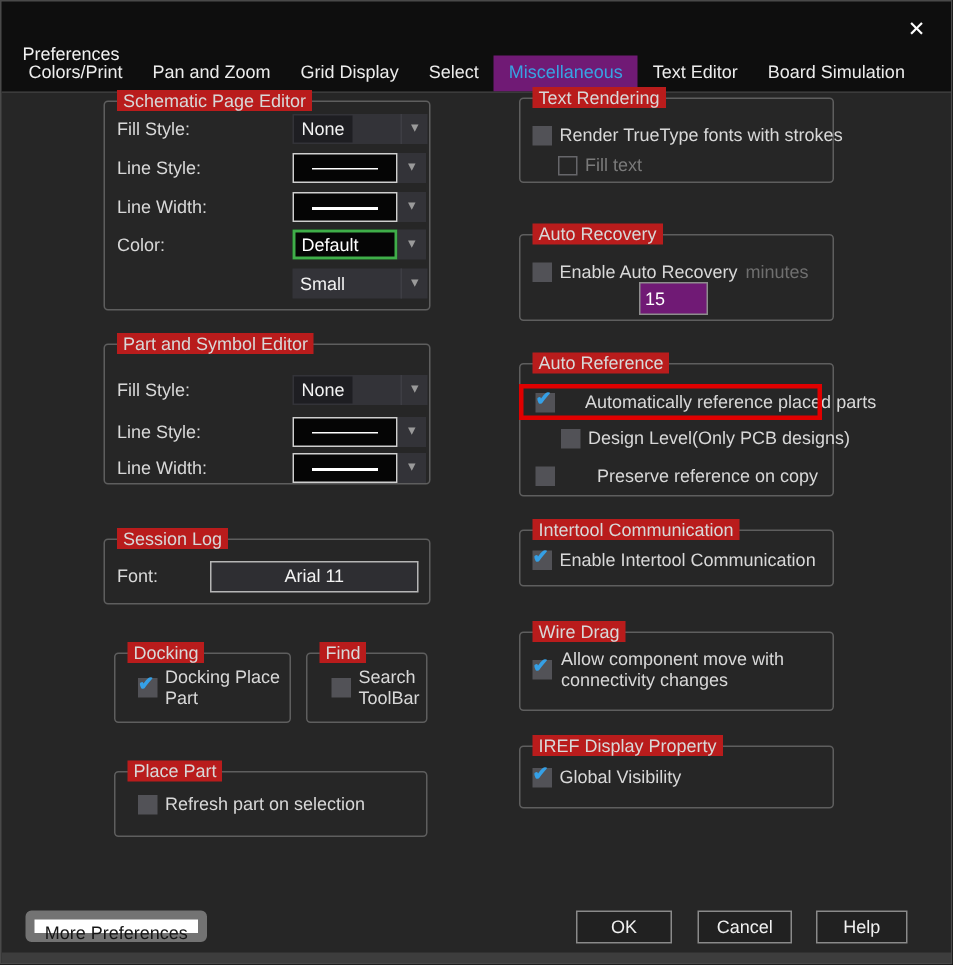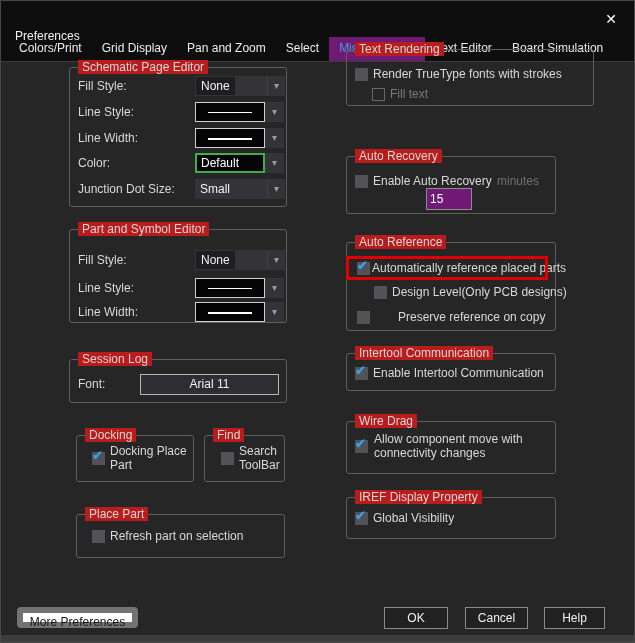--- a/index.html
+++ b/index.html
@@ -75,22 +75,22 @@
 
 <div class="dialog">
 
   <div class="header">
     <div class="titlebar">
       <span class="title">Preferences</span>
       <span class="close-btn">✕</span>
     </div>
     <div class="tabbar">
       <span class="tab">Colors/Print</span>
+      <span class="tab">Pan and Zoom</span>
       <span class="tab">Grid Display</span>
-      <span class="tab">Pan and Zoom</span>
       <span class="tab">Select</span>
       <span class="tab active">Miscellaneous</span>
       <span class="tab">Text Editor</span>
       <span class="tab">Board Simulation</span>
     </div>
   </div>
   <div class="content-top-line"></div>
 
   <div class="group" style="left:68px; top:66px; width:218px; height:140px;">
     <span class="legend">Schematic Page Editor</span>
@@ -112,21 +112,20 @@
       <span class="line-preview">
           <span class="line thick"></span>
         </span>
       <span class="dd-arrow">▾</span>
     </div>
     <span class="lbl" style="left:8px; top:85px;">Color:</span>
     <div class="combo" style="left:125px; top:85px;">
       <span class="color-box">Default</span>
       <span class="dd-arrow">▾</span>
     </div>
-    <span class="lbl" style="left:8px; top:111px;">Junction Dot Size:</span>
     <div class="dropdown" style="left:125px; top:111px;">
       <span class="dd-text">Small</span>
       <span class="dd-arrow">▾</span>
     </div>
   </div>
 
   <div class="group" style="left:68px; top:228px; width:218px; height:94px;">
     <span class="legend">Part and Symbol Editor</span>
     <span class="lbl" style="left:8px; top:20px;">Fill Style:</span>
     <div class="dropdown" style="left:125px; top:20px;">
@@ -169,42 +168,42 @@
     <span class="cb" style="left:16px; top:16px;"></span>
     <span class="cb-label wrap" style="left:34px; top:8px; width:45px;">Search ToolBar</span>
   </div>
 
   <div class="group" style="left:75px; top:513px; width:209px; height:44px;">
     <span class="legend">Place Part</span>
     <span class="cb" style="left:15px; top:15px;"></span>
     <span class="cb-label" style="left:33px; top:15px;">Refresh part on selection</span>
   </div>
 
-  <div class="group" style="left:345px; top:48px; width:248px; height:57px;">
+  <div class="group" style="left:345px; top:64px; width:210px; height:57px;">
     <span class="legend">Text Rendering</span>
     <span class="cb" style="left:8px; top:18px;"></span>
     <span class="cb-label" style="left:26px; top:18px;">Render TrueType fonts with strokes</span>
     <span class="cb disabled" style="left:25px; top:38px;"></span>
     <span class="cb-label disabled" style="left:43px; top:38px;">Fill text</span>
   </div>
 
   <div class="group" style="left:345px; top:155px; width:210px; height:58px;">
     <span class="legend">Auto Recovery</span>
     <span class="cb" style="left:8px; top:18px;"></span>
     <span class="cb-label" style="left:26px; top:18px;">Enable Auto Recovery</span>
     <span class="minutes-lbl" style="left:150px; top:18px;">minutes</span>
     <input class="minutes-input" style="left: 79px; top: 31px;" value="15">
   </div>
 
   <div class="group" style="left:345px; top:241px; width:210px; height:89px;">
     <span class="legend">Auto Reference</span>
     <span class="cb" style="left:10px; top:19px;">
         <span class="check">✔</span>
       </span>
-    <span class="cb-label" style="left:25px; top:19px;">Automatically reference placed parts</span>
+    <span class="cb-label" style="left:43px; top:19px;">Automatically reference placed parts</span>
     <span class="cb" style="left:27px; top:43px;"></span>
     <span class="cb-label" style="left:45px; top:43px;">Design Level(Only PCB designs)</span>
     <span class="cb" style="left:10px; top:68px;"></span>
     <span class="cb-label" style="left:27px; top:68px;margin-left:24px;">Preserve reference on copy</span>
   </div>
   <div class="red-highlight"></div>
 
   <div class="group" style="left:345px; top:352px; width:210px; height:38px;">
     <span class="legend">Intertool Communication</span>
     <span class="cb" style="left:8px; top:13px;">

